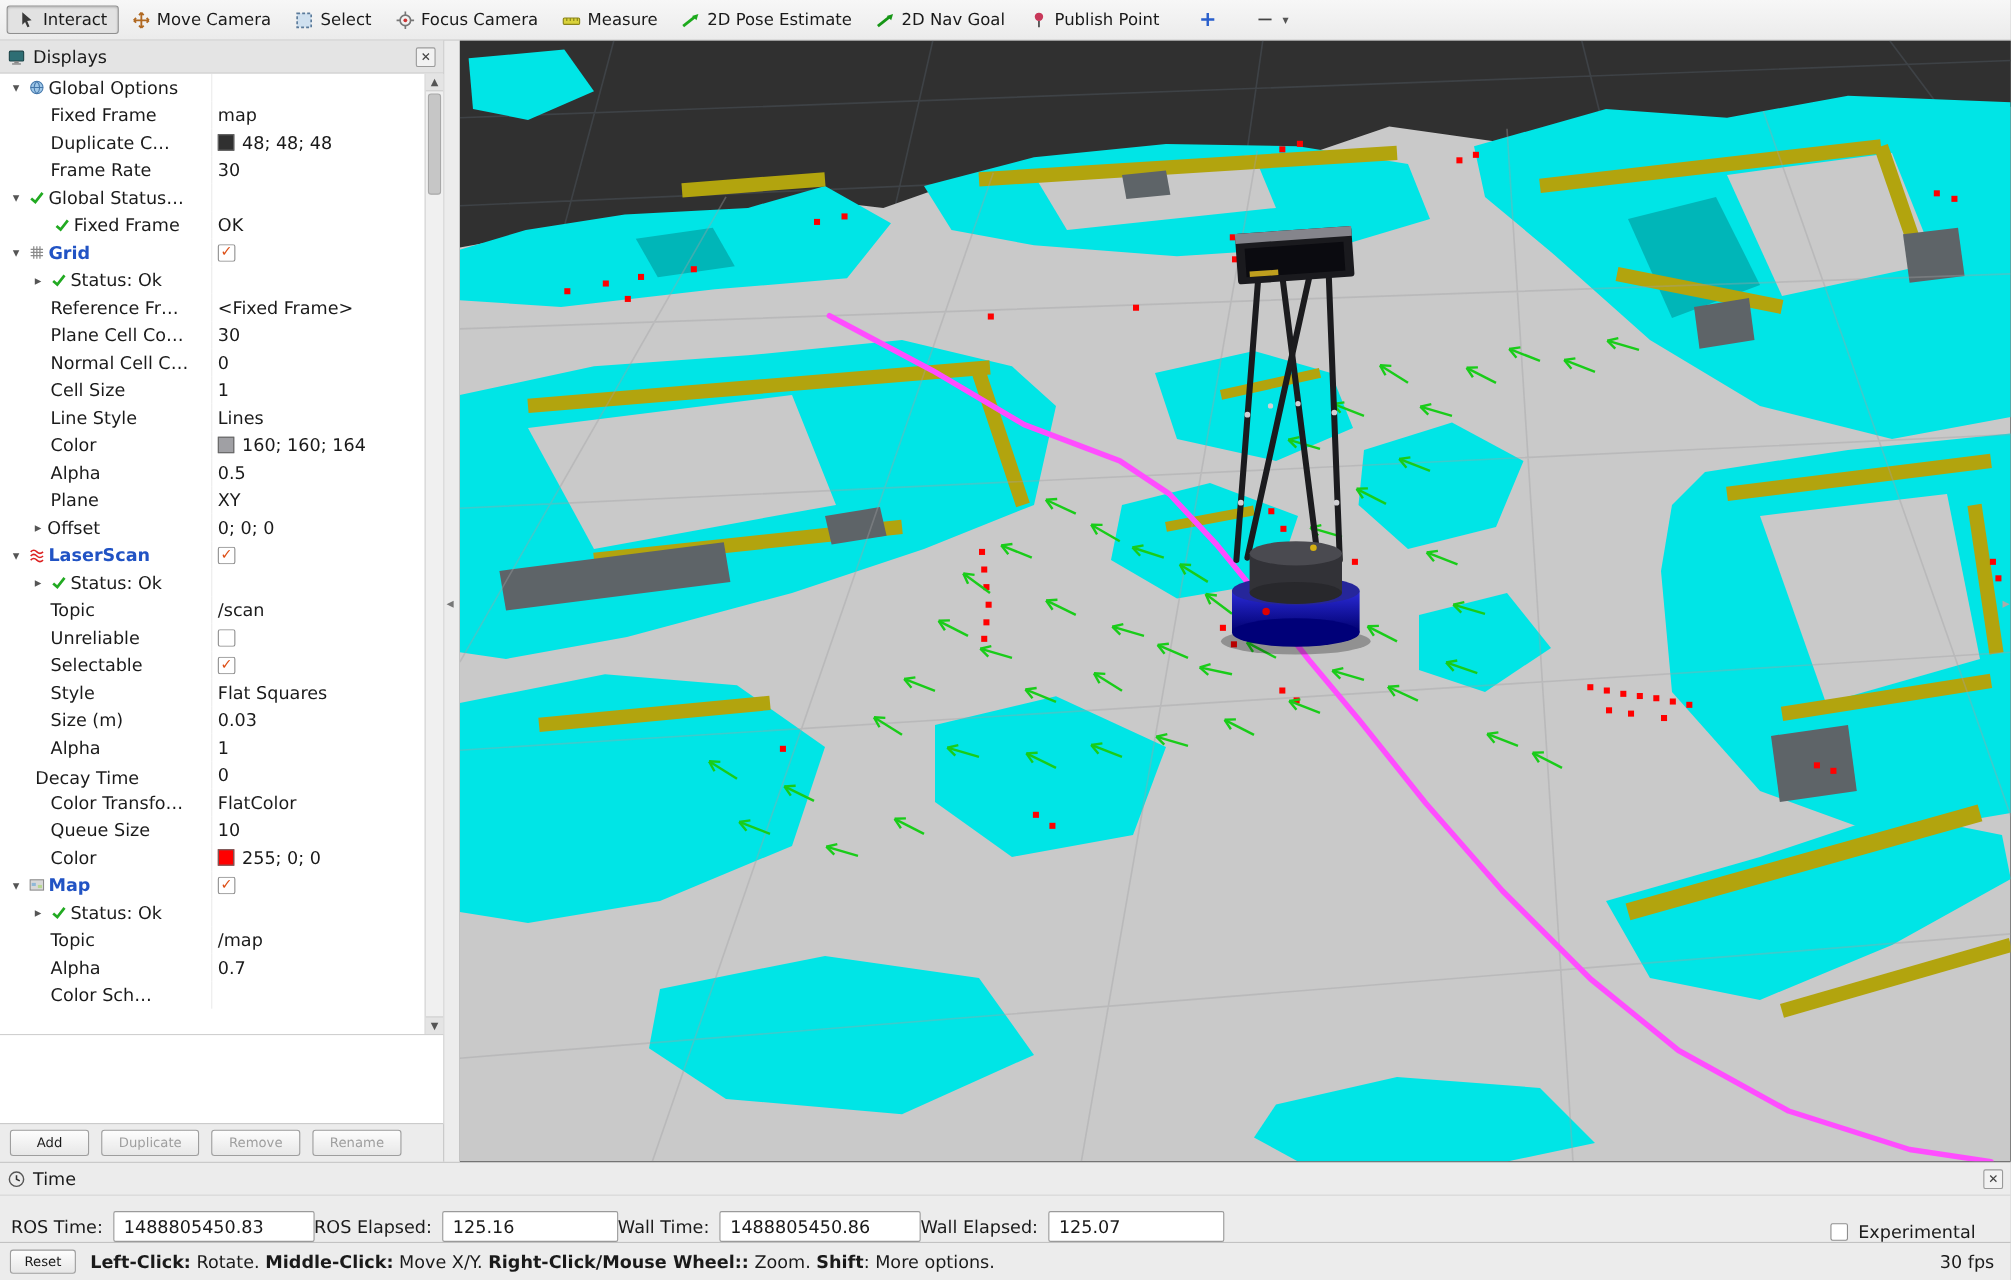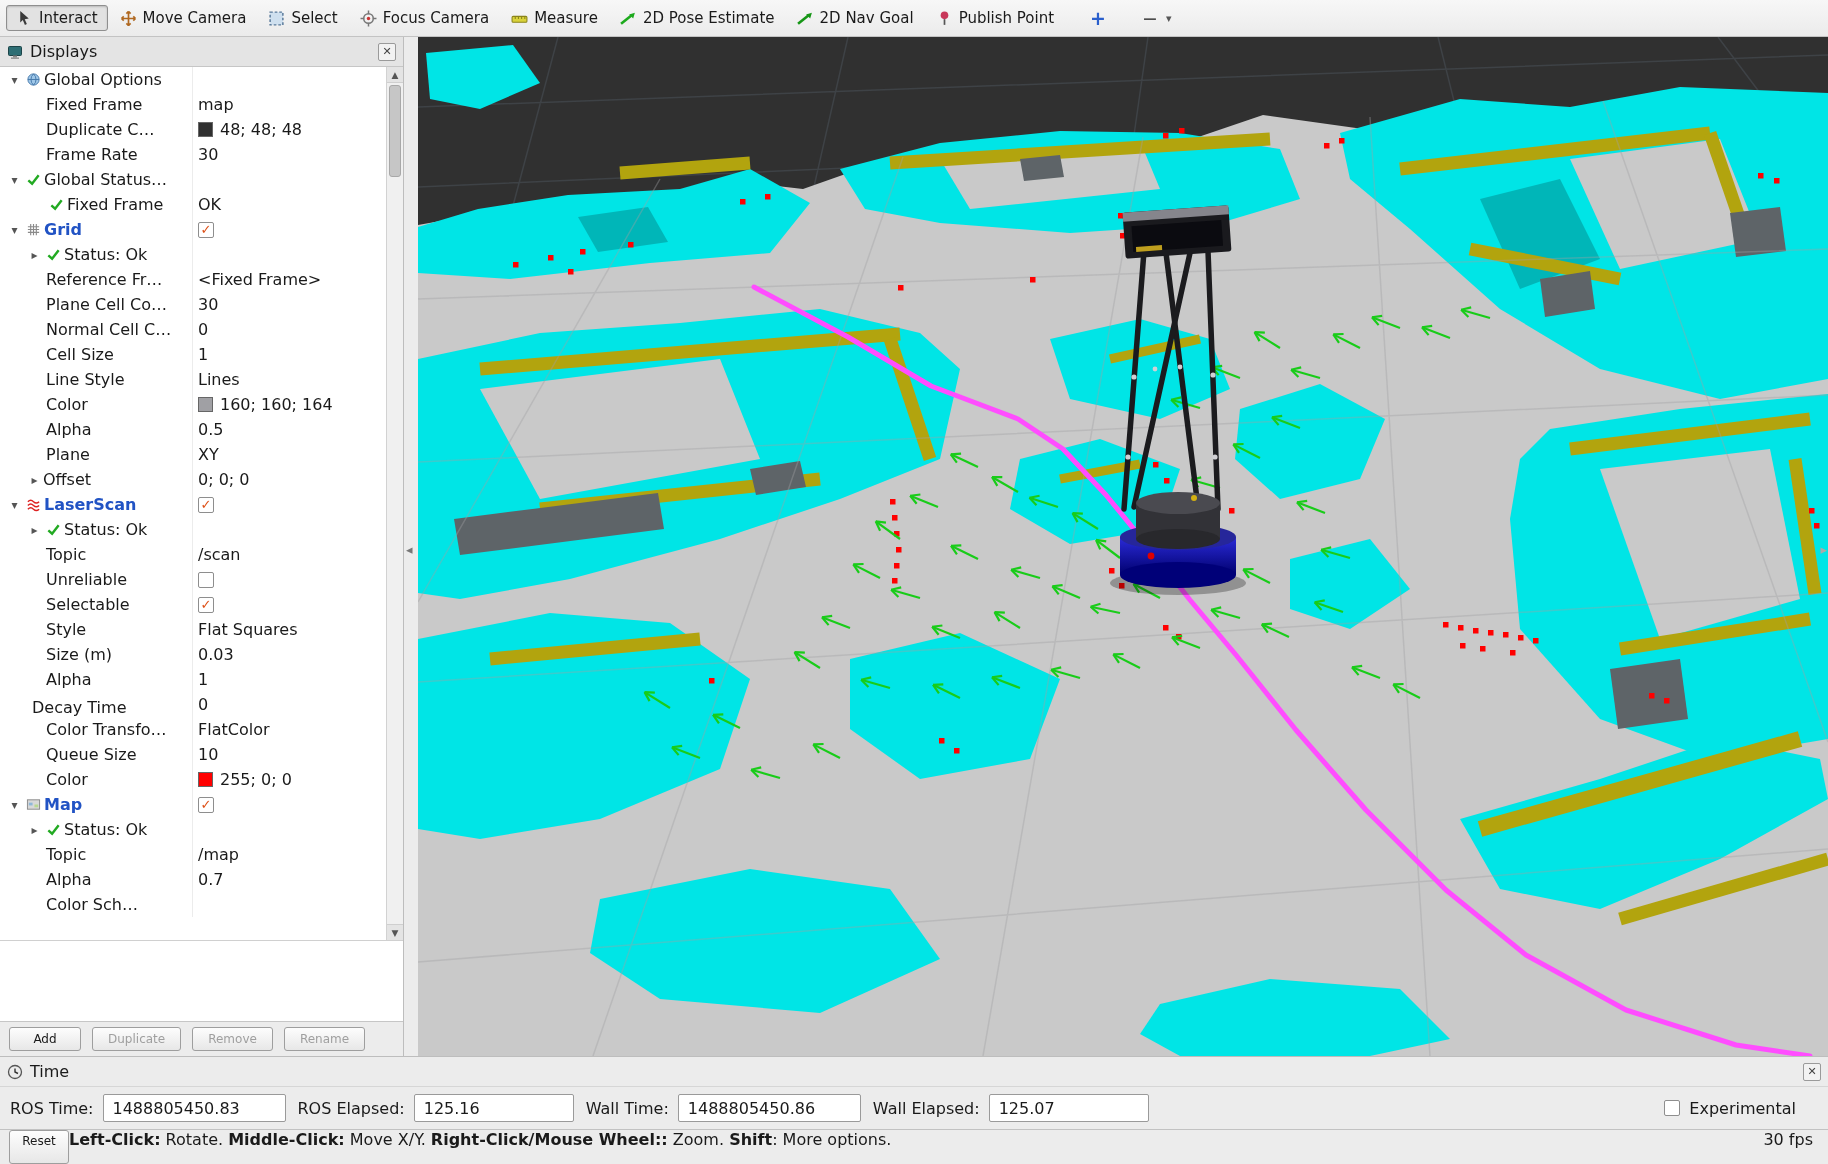--- a/index.html
+++ b/index.html
@@ -67,27 +67,27 @@
   .ob{fill:var(--obst)}
   .dg{stroke:#3e4246;stroke-width:1.5;fill:none}
   .fg{stroke:var(--gridl);stroke-width:1.5;opacity:.38;fill:none}
   .mg{stroke:var(--mag);stroke-width:5;fill:none;stroke-linejoin:round;stroke-linecap:round}
   #laser-dots rect{fill:var(--red)}
   .arrow{stroke:var(--green);stroke-width:2.2;fill:none}
   
   .time-panel{height:73px;border-top:1px solid #bdbdbd;background:#ececec;display:flex;flex-direction:column}
   .time-header{height:30px;display:flex;align-items:center;gap:7px;padding:0 7px;border-bottom:1px solid #d6d6d6}
   .time-header svg{width:16px;height:16px;display:block}
-  .time-fields{flex:1;display:flex;align-items:center;gap:12px;padding:0 10px}
+  .time-fields{flex:1;display:flex;align-items:flex-end;padding:0 10px}
   .tfield{display:flex;align-items:center;gap:9px}
   .tinput{height:28px;border:1px solid #9a9a9a;border-radius:2px;background:#fff;padding:0 9px;
     display:flex;align-items:center;font-size:16px}
   .experimental{margin-left:auto;display:flex;align-items:center;gap:9px;margin-right:22px}
   
-  .status-bar{height:35px;display:flex;padding:0 9px;background:#ececec;
+  .status-bar{height:35px;display:flex;align-items:center;gap:13px;padding:0 9px;background:#ececec;
     border-top:1px solid #c2c2c2;font-size:16px}
   .status-help{white-space:nowrap}
   .status-help b{font-weight:bold}
   .fps{margin-left:auto;padding-right:6px}
 </style>
 </head>
 <body>
 
 <div class="toolbar">
   <div class="toolbar-tools" style="display:flex;align-items:center;gap:2px">

